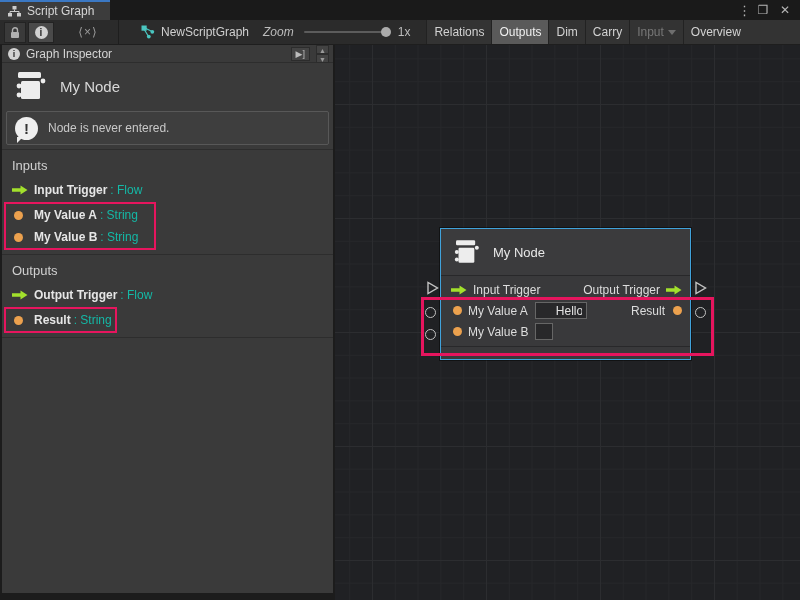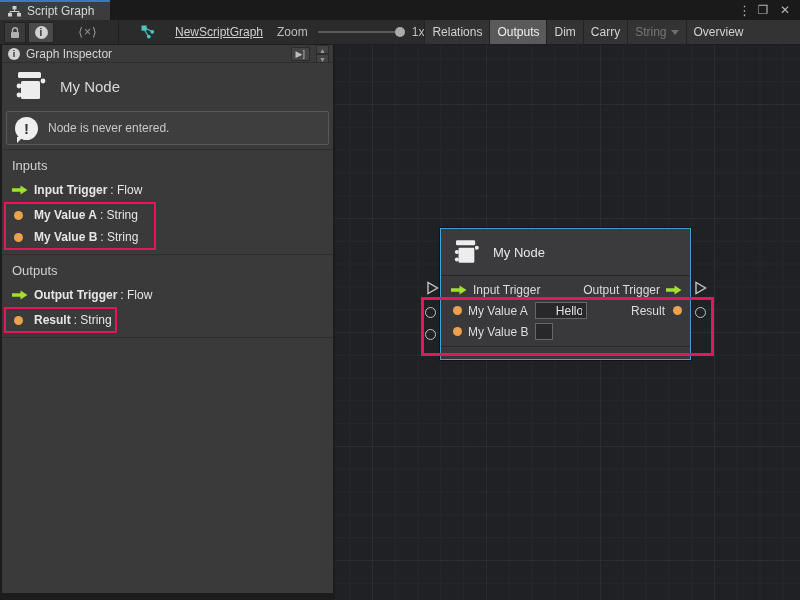--- a/index.html
+++ b/index.html
@@ -19,26 +19,26 @@
   .toolbar { position:relative; height:25px; background:#2b2b2b; border-bottom:1px solid #1e1e1e;
     display:flex; align-items:center; color:#cfcfcf; font-size:12px; overflow:hidden; }
   .tool-btn { height:21px; display:flex; align-items:center; justify-content:center;
     background:#3a3a3a; border:1px solid #232323; }
   .lock-btn { width:22px; margin-left:4px; }
   .info-btn { width:26px; margin-left:2px; background:#4a4a4a; }
   .circle-i { display:inline-flex; align-items:center; justify-content:center; width:13px; height:13px;
     border-radius:50%; background:#d2d2d2; color:#2b2b2b; font-size:10px; font-weight:bold; font-style:normal; }
   .code-btn { width:40px; margin-left:14px; background:transparent; border:none; color:#9a9a9a; font-size:12px; letter-spacing:1px; }
   .tb-divider { width:1px; height:25px; background:#1e1e1e; margin-left:10px; }
-  .graph-ref { display:flex; align-items:center; gap:20px; margin-left:22px; color:#d0d0d0;text-decoration:underline; }
-  .zoom-label { margin-left:14px; color:#bdbdbd; }
+  .graph-ref { display:flex; align-items:center; gap:6px; margin-left:22px; color:#d0d0d0; }
+  .zoom-label { margin-left:14px; color:#bdbdbd;font-style:italic; }
   .zoom-slider { position:relative; width:86px; height:2px; background:#5c5c5c; margin-left:10px; border-radius:1px; }
   .zoom-handle { position:absolute; right:-1px; top:-4px; width:10px; height:10px; border-radius:50%; background:#ababab; }
   .zoom-value { margin-left:8px; color:#bdbdbd; }
-  .toggles { display:flex; align-items:stretch; height:25px; margin-left:0; flex:1; overflow:hidden; }
+  .toggles { display:flex; align-items:stretch; height:25px; margin-left:16px; flex:1; overflow:hidden; }
   .tbtn { display:flex; align-items:center; gap:4px; padding:0 7px; background:#333333;
     border-left:1px solid #222; color:#d2d2d2; white-space:nowrap; }
   .tbtn.active { background:#5a5a5a; color:#f0f0f0; }
   .tbtn.disabled { color:#777; }
   .tbtn:last-child { flex:1; }
   .caret { width:0; height:0; border-left:4px solid transparent; border-right:4px solid transparent;
     border-top:5px solid #6e6e6e; margin-top:1px; }
 
   
   .main { position:relative; display:flex; height:555px; }
@@ -63,21 +63,21 @@
   .bubble::after { content:""; position:absolute; left:2px; bottom:-3px; width:0; height:0;
     border-left:6px solid #efefef; border-bottom:6px solid transparent; }
   .warning-text { font-size:12px; color:#c9c9c9; }
 
   .divider { height:1px; background:#2d2d2d; margin-top:4px; }
   .section { padding-top:4px; }
   .sec-heading { font-size:13px; color:#d0d0d0; padding:4px 6px 6px 10px; }
   .irow { display:flex; align-items:center; height:22px; padding-left:10px; white-space:nowrap; }
   .icon-slot { width:18px; display:flex; align-items:center; }
   .pname { font-size:12px; font-weight:bold; color:#e6e6e6; margin-left:4px; }
-  .ptype { font-size:12px; color:#e5e5e5; margin-left:3px; }
+  .ptype { font-size:12px; color:#14b8a6; margin-left:3px; }
   .value-dot { width:9px; height:9px; border-radius:50%; background:#eca14e; margin-left:2px; }
   .hl-box { border:2px solid #e6155e; margin-left:2px; margin-top:1px; }
   .hl-box .irow { padding-left:6px; }
   .hl-inputs { width:152px; }
   .hl-result { width:113px; }
 
   
   .canvas { position:relative; flex:1; background-color:#202124;
     background-image:
       linear-gradient(90deg, #2c2d30 1px, transparent 1px),
@@ -163,21 +163,21 @@
       <div class="tbtn active">
           <span>Outputs</span>
         </div>
       <div class="tbtn">
           <span>Dim</span>
         </div>
       <div class="tbtn">
           <span>Carry</span>
         </div>
       <div class="tbtn disabled">
-          <span>String</span>
+          <span>Input</span>
           <span class="caret"></span>
         </div>
       <div class="tbtn">
           <span>Overview</span>
         </div>
 
     </div>
   </div>
 
   <div class="main">

